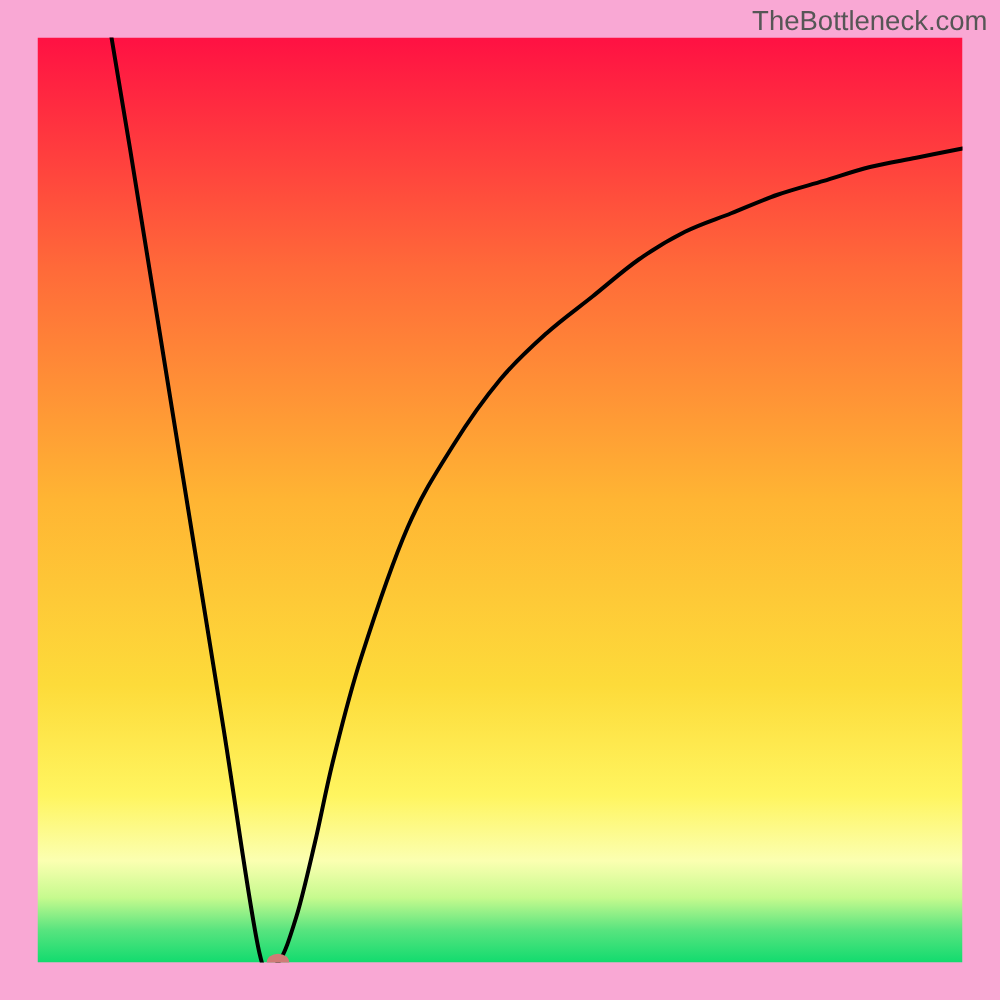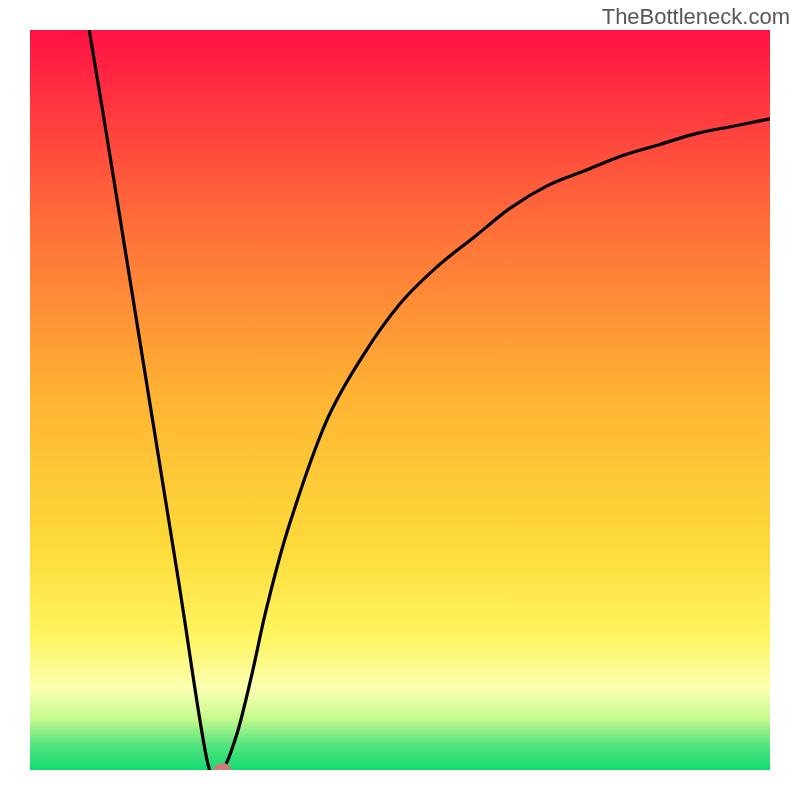--- a/index.html
+++ b/index.html
@@ -7,21 +7,21 @@
     padding: 0;
     width: 800px;
     height: 800px;
     background: #000;
     overflow: hidden;
   }
   .frame {
     position: relative;
     width: 800px;
     height: 800px;
-    background: #ffffff;
+    background: #f9a8d4;
   }
   .plot-area {
     position: absolute;
     left: 30px;
     top: 30px;
     width: 740px;
     height: 740px;
   }
   .watermark {
     position: absolute;

